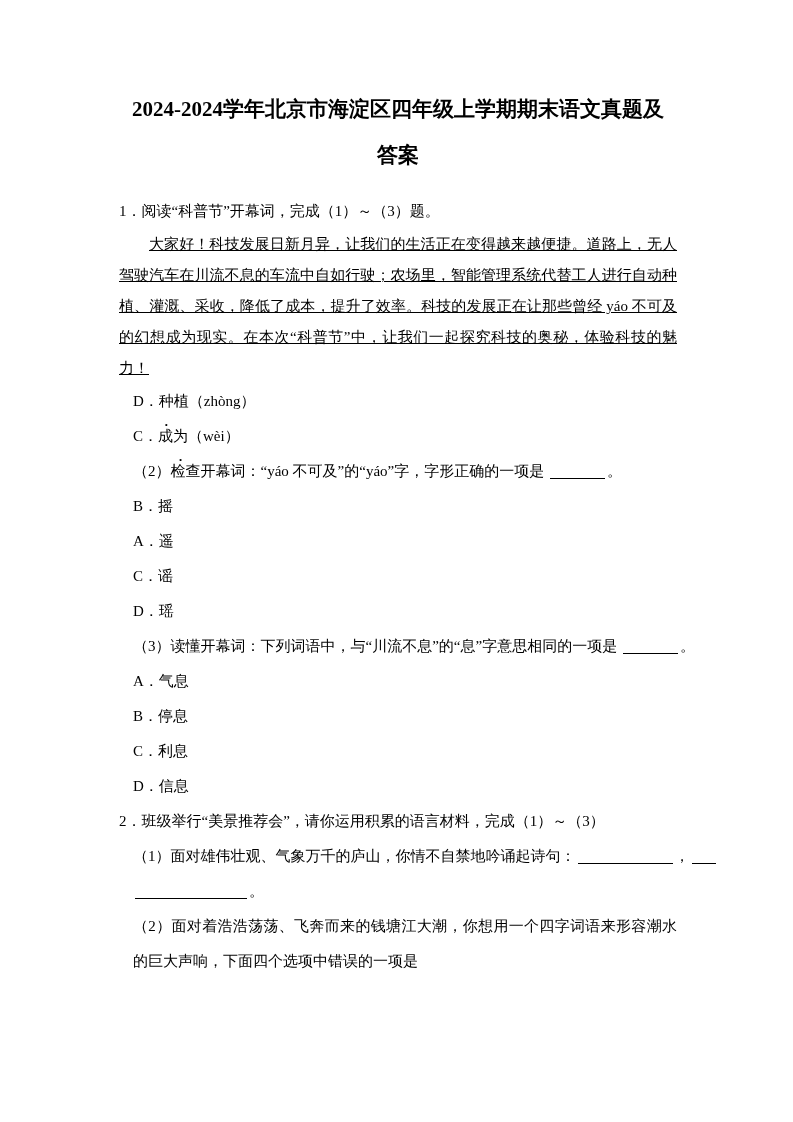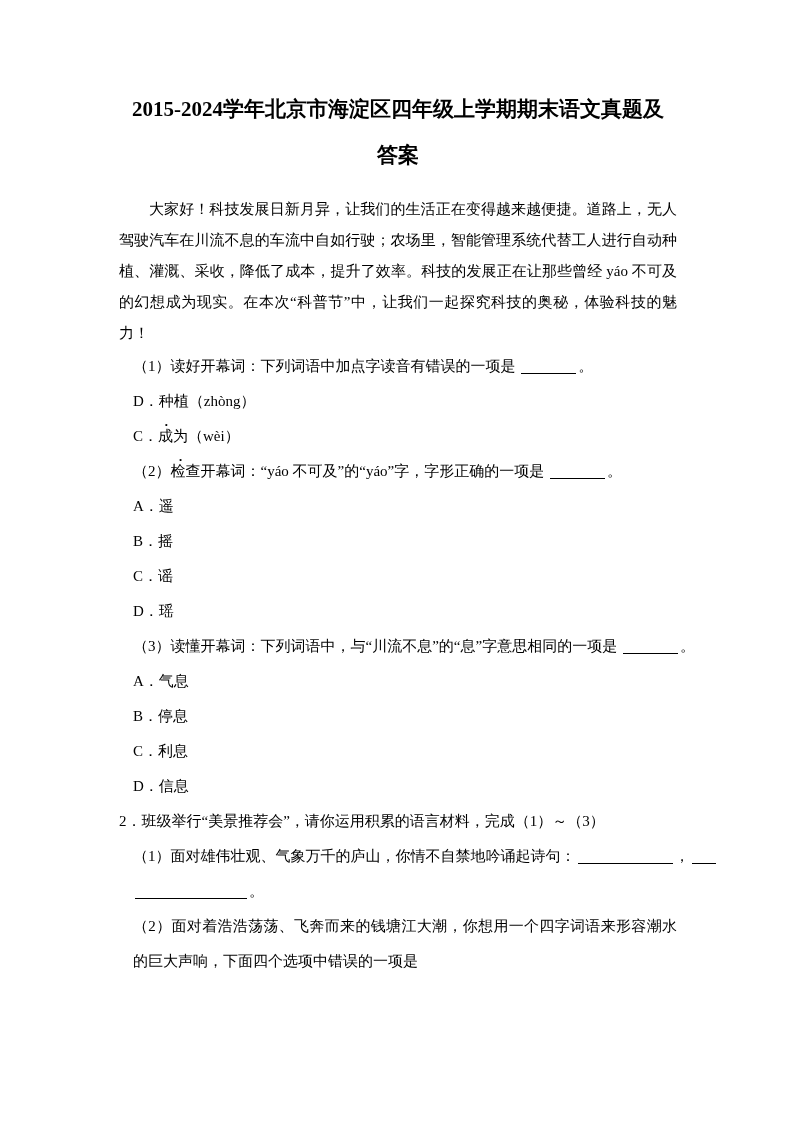--- a/index.html
+++ b/index.html
@@ -9,64 +9,61 @@
     color:#000; font-size:15px;
   }
   .page { padding:86px 116px 40px 119px; }
 
   .title { text-align:center; font-weight:bold; font-size:21px; line-height:46px; margin:0 0 16px 0; }
 
   .h1 { font-weight:bold; font-size:15.5px; line-height:32px; margin:0; }
 
   .row  { line-height:35px; margin:0; white-space:nowrap; }
   .para { line-height:31px; margin:0; text-align:justify; text-justify:inter-ideograph; }
-  .first-indent { text-indent:2em; }
+  .first-indent { text-indent:2em;text-decoration:underline; }
   .ind  { padding-left:14px; }
   .ind2 { padding-left:26px; }
 
   .blank { display:inline-block; border-bottom:1px solid #000; height:15px; vertical-align:-3px; margin:0 2px; }
   .w24 { width:24px; } .w55 { width:55px; } .w95 { width:95px; } .w112 { width:112px; }
 
   .dt { position:relative; display:inline-block; }
   .dt::after { content:"•"; position:absolute; left:50%; bottom:-11px; transform:translateX(-50%); font-size:9px; line-height:9px; }
 </style>
 </head>
 <body>
 
 <div class="page">
 
   <div class="title">
-    <div>2015-2024学年北京市海淀区四年级上学期期末语文真题及</div>
+    <div>2024-2024学年北京市海淀区四年级上学期期末语文真题及</div>
     <div>答案</div>
   </div>
 
 
+  <p class="row">1．阅读“科普节”开幕词，完成（1）～（3）题。</p>
 
 
   <p class="para first-indent">大家好！科技发展日新月异，让我们的生活正在变得越来越便捷。道路上，无人驾驶汽车在川流不息的车流中自如行驶；农场里，智能管理系统代替工人进行自动种植、灌溉、采收，降低了成本，提升了效率。科技的发展正在让那些曾经 yáo 不可及的幻想成为现实。在本次“科普节”中，让我们一起探究科技的奥秘，体验科技的魅力！</p>
 
-  <p class="row ind">
-    <span>（1）读好开幕词：下列词语中加点字读音有错误的一项是</span>
-    <span class="blank w55"></span><span>。</span>
-  </p>
 
   <p class="row ind">
     <span>D．</span><span></span><span class="dt">种</span><span>植（zhòng）</span>
   </p>
   <p class="row ind">
     <span>C．</span><span>成</span><span class="dt">为</span><span>（wèi）</span>
   </p>
 
   <p class="row ind">
     <span>（2）检查开幕词：“yáo 不可及”的“yáo”字，字形正确的一项是</span>
     <span class="blank w55"></span><span>。</span>
   </p>
 
+  <p class="row ind">B．摇</p>
   <p class="row ind">A．遥</p>
-  <p class="row ind">B．摇</p>
   <p class="row ind">C．谣</p>
   <p class="row ind">D．瑶</p>
 
   <p class="row ind">
     <span>（3）读懂开幕词：下列词语中，与“川流不息”的“息”字意思相同的一项是</span>
     <span class="blank w55"></span><span>。</span>
   </p>
 
   <p class="row ind">A．气息</p>
   <p class="row ind">B．停息</p>

